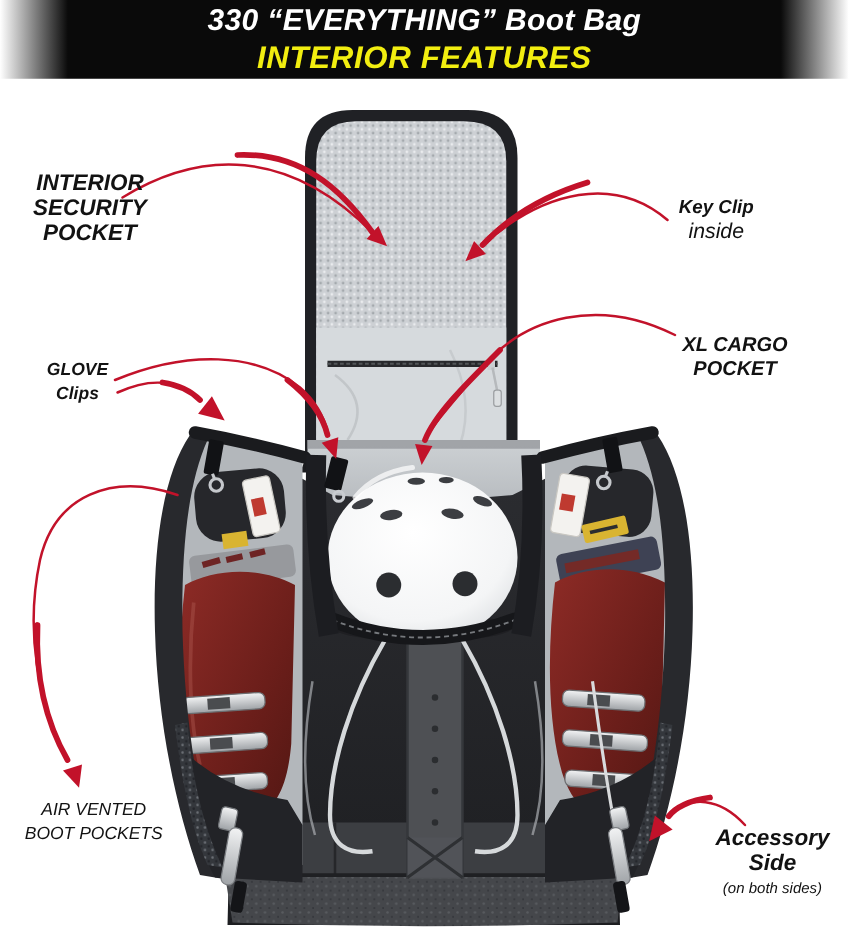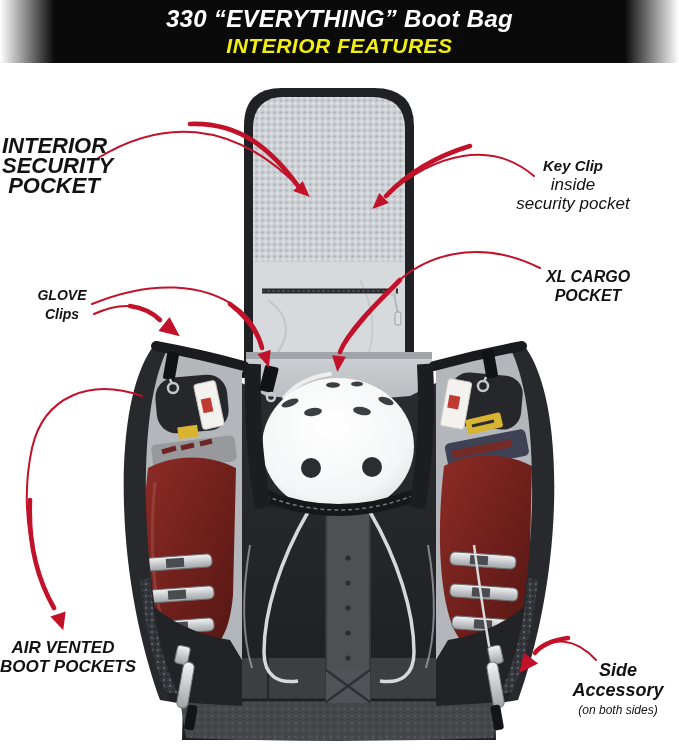--- a/index.html
+++ b/index.html
@@ -4,31 +4,31 @@
 <style>
   html,body{margin:0;padding:0;background:#ffffff;}
   body{width:679px;height:750px;position:relative;overflow:hidden;
        font-family:"Liberation Sans",sans-serif;}
   .stage{position:absolute;left:0;top:0;width:679px;height:750px;}
   
   .header{position:absolute;left:0;top:0;width:679px;height:63px;
     background:linear-gradient(90deg,#ffffff 0%,#0a0a0a 8%,#0a0a0a 92%,#ffffff 100%);
     display:flex;flex-direction:column;align-items:center;justify-content:center;gap:1px;}
   .header .t1{color:#ffffff;font-size:24px;font-weight:bold;font-style:italic;letter-spacing:.3px;}
-  .header .t2{color:#f2ee10;font-size:21px;font-weight:bold;font-style:italic;letter-spacing:.5px;}
+  .header .t2{color:#f2ee10;font-size:25px;font-weight:bold;font-style:italic;letter-spacing:.5px;}
   
   .callout{position:absolute;color:#121212;font-style:italic;text-align:center;z-index:5;}
   .callout div{white-space:nowrap;}
   .b{font-weight:bold;}
-  .c-isp{left:2px;top:136px;width:104px;font-size:22px;line-height:20px;font-weight:bold;}
+  .c-isp{left:20px;top:136px;width:104px;font-size:18px;line-height:20px;font-weight:bold;}
   .c-key{left:506px;top:156px;width:134px;font-size:17px;line-height:19px;}
   .c-key .l1{font-size:15px;}
   .c-glove{left:16px;top:286px;width:92px;font-size:14px;line-height:19px;font-weight:bold;}
   .c-xl{left:522px;top:267px;width:132px;font-size:16px;line-height:19px;font-weight:bold;}
-  .c-air{left:0px;top:638px;width:126px;font-size:17px;line-height:19px;font-weight:bold;}
+  .c-air{left:12px;top:638px;width:126px;font-size:14px;line-height:19px;font-weight:normal;}
   .c-side{left:556px;top:660px;width:124px;font-size:18px;line-height:20px;}
   .c-side .l4{font-size:12px;}
   svg{position:absolute;left:0;top:0;z-index:1;}
   .arrow-thin{fill:none;stroke-width:2;stroke-linecap:round;}
   .arrow-thick{fill:none;stroke-width:4.6;stroke-linecap:round;}
 </style>
 </head>
 <body>
 
 <div class="stage">
@@ -259,37 +259,36 @@
 
   <div class="callout c-isp">
     <div>INTERIOR</div>
     <div>SECURITY</div>
     <div>POCKET</div>
   </div>
 
   <div class="callout c-key">
     <div class="b l1">Key Clip</div>
     <div>inside</div>
-    <div>security pocket</div>
   </div>
 
   <div class="callout c-glove">
     <div>GLOVE</div>
     <div>Clips</div>
   </div>
 
   <div class="callout c-xl">
     <div>XL CARGO</div>
     <div>POCKET</div>
   </div>
 
   <div class="callout c-air">
     <div>AIR VENTED</div>
     <div>BOOT POCKETS</div>
   </div>
 
   <div class="callout c-side">
+    <div class="b">Accessory</div>
     <div class="b">Side</div>
-    <div class="b">Accessory</div>
     <div class="l4">(on both sides)</div>
   </div>
 
 </div>
 
 </body></html>

